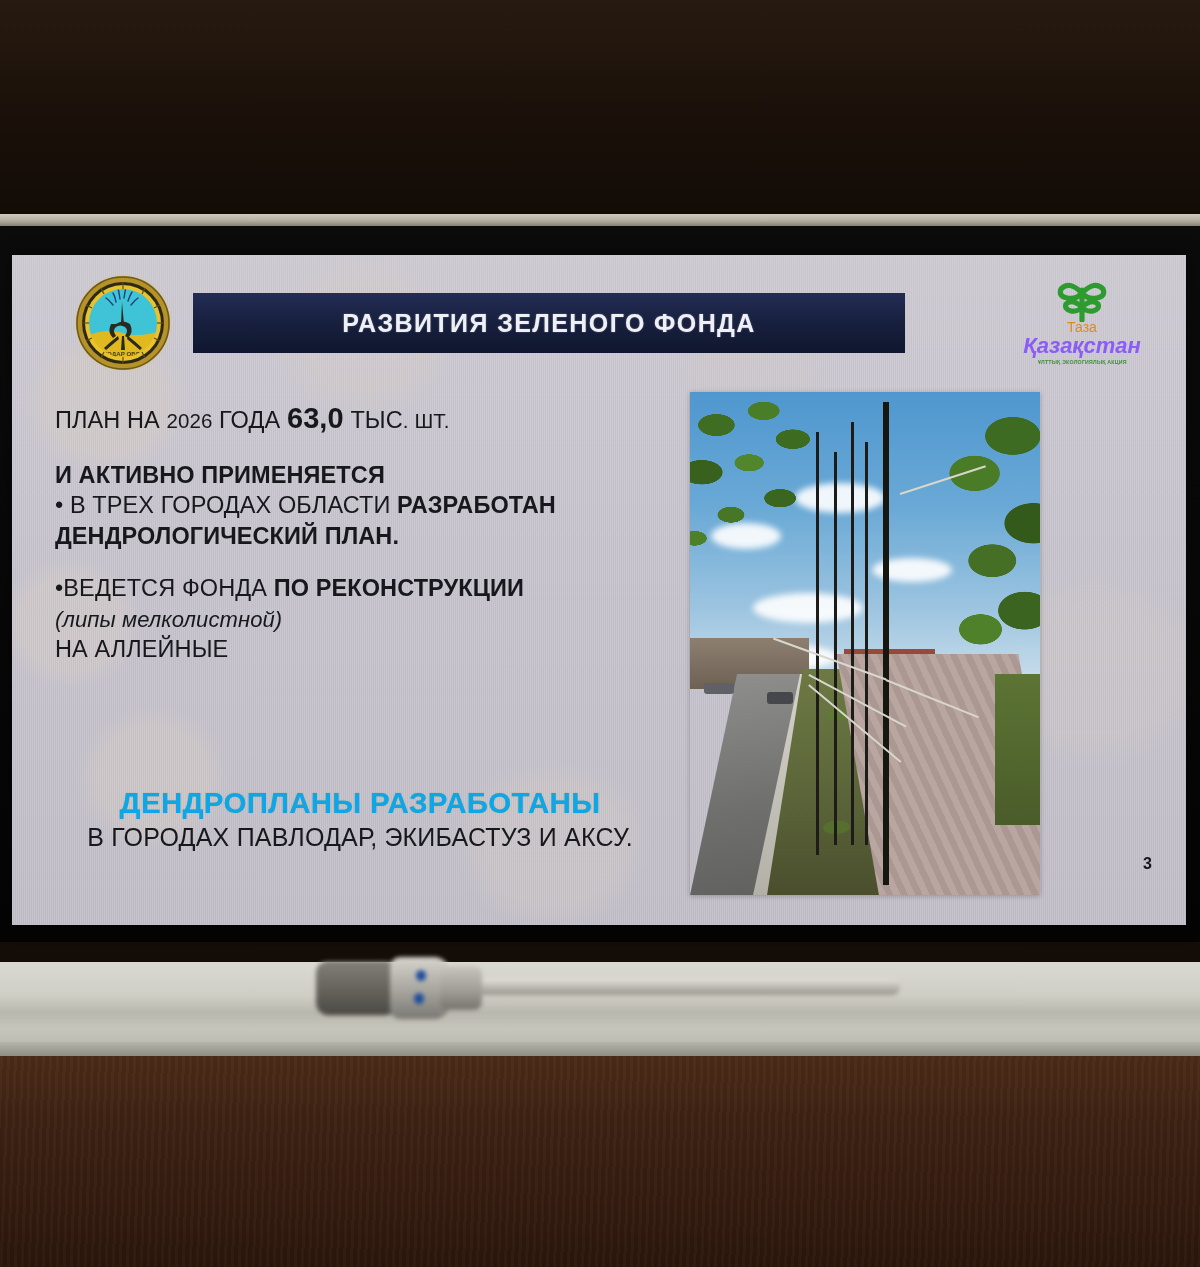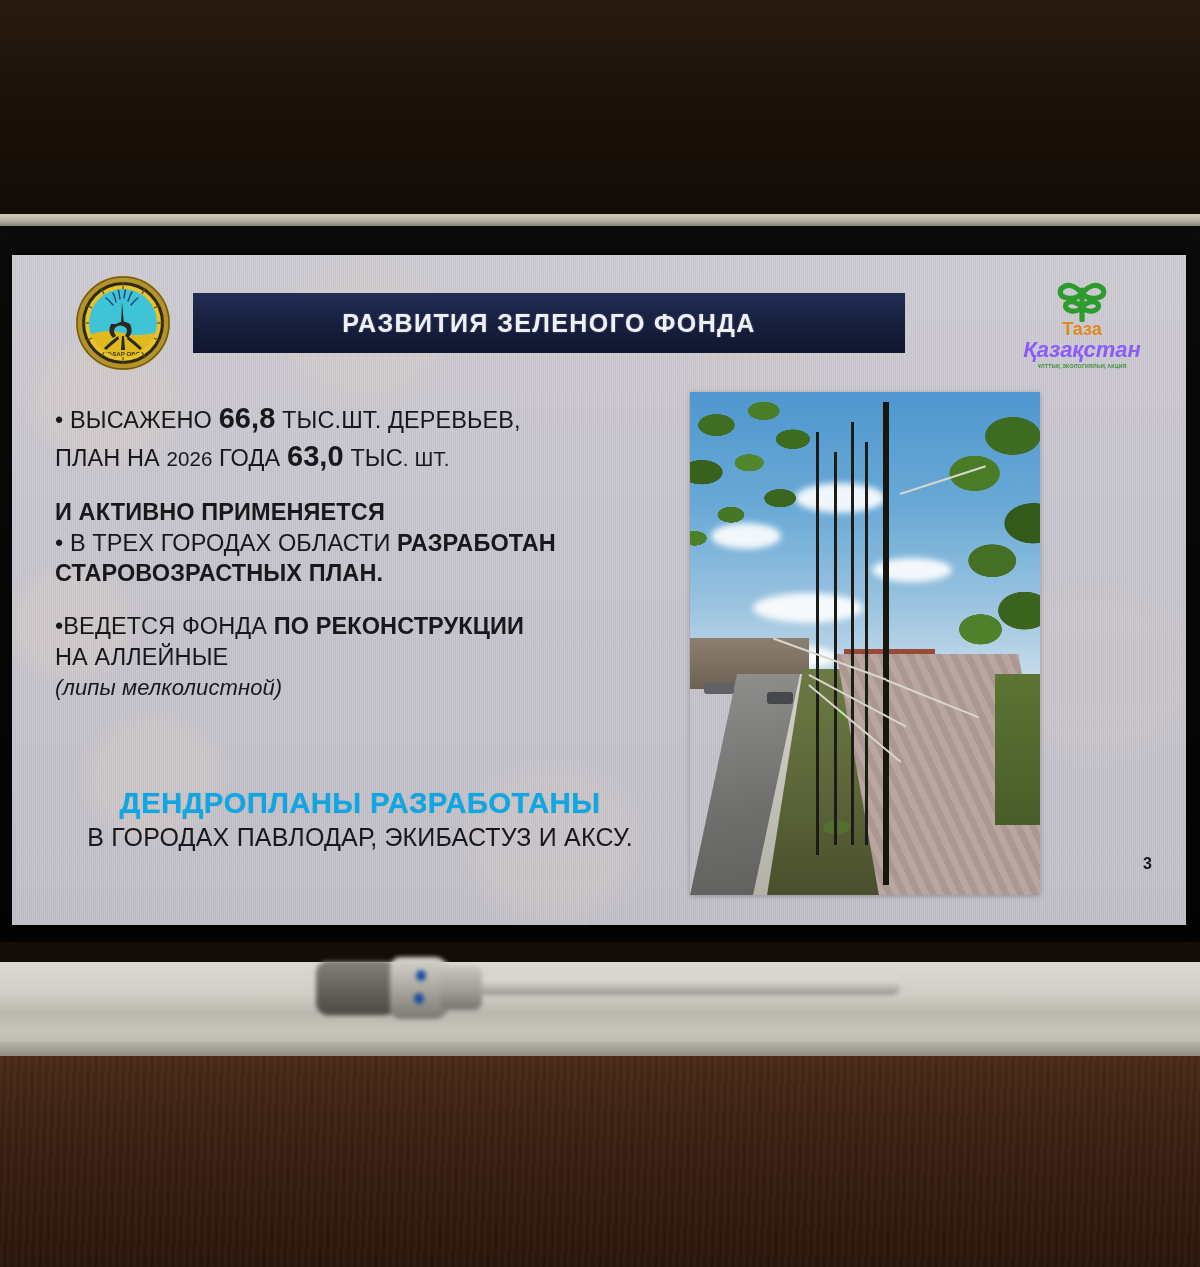--- a/index.html
+++ b/index.html
@@ -55,21 +55,21 @@
      z-index:5;}
   #titlebar span{color:#eef0f6;font-size:25px;font-weight:700;letter-spacing:1.4px;
      text-shadow:0 0 2px rgba(255,255,255,.35);}
 
   
   #emblem{position:absolute;left:72px;top:272px;width:102px;height:102px;z-index:6;}
 
   
   #tazalogo{position:absolute;left:1012px;top:276px;width:140px;height:112px;z-index:6;
      display:flex;flex-direction:column;align-items:center;}
-  .taza-line1{color:#e08a1e;font-size:18px;font-weight:700;line-height:1;margin-top:-2px;}
+  .taza-line1{color:#e08a1e;font-size:14px;font-weight:400;line-height:1;margin-top:-2px;}
   .taza-line2{color:#e08a1e;font-size:22px;font-weight:700;line-height:1.05;}
   .taza-sub{color:#3f8f3a;font-size:5px;font-weight:700;letter-spacing:.2px;
      margin-top:2px;transform:scaleX(1.05);}
 
   
   #bullets{position:absolute;left:55px;top:400px;width:610px;z-index:5;
      color:#17181c;}
   .blk{margin-bottom:22px;}
   .ln{font-size:23.5px;line-height:1.30;letter-spacing:.1px;white-space:nowrap;}
   .ln.c{text-align:left;}
@@ -249,32 +249,31 @@
   <div class="taza-line2" style="color: #8b5cf6; font-style: italic;">Қазақстан</div>
   <div class="taza-sub">ҰЛТТЫҚ ЭКОЛОГИЯЛЫҚ АКЦИЯ</div>
 </div>
 
 <div id="titlebar" style="background: linear-gradient(rgb(35, 44, 84) 0%, rgb(24, 32, 63) 48%, rgb(16, 22, 46) 100%);">
   <span style="color: rgb(238, 240, 246);">РАЗВИТИЯ ЗЕЛЕНОГО ФОНДА</span>
 </div>
 
 <div id="bullets">
     <div class="blk">
-      <div class="ln l"><span>• ВЫСАЖЕНО </span><span class="big">66,8</span><span> ТЫС.ШТ. ДЕРЕВЬЕВ,</span></div>
       <div class="ln c"><span>ПЛАН НА </span><span class="sm">2026</span><span> ГОДА </span><span class="big">63,0</span><span> ТЫС</span><span class="sm">. ШТ.</span></div>
     </div>
     <div class="blk">
       <div class="ln c"><span class="b">И АКТИВНО ПРИМЕНЯЕТСЯ</span></div>
       <div class="ln l"><span>• В ТРЕХ ГОРОДАХ ОБЛАСТИ </span><span class="b">РАЗРАБОТАН</span></div>
-      <div class="ln c"><span class="b">СТАРОВОЗРАСТНЫХ ПЛАН.</span></div>
+      <div class="ln c"><span class="b">ДЕНДРОЛОГИЧЕСКИЙ ПЛАН.</span></div>
     </div>
     <div class="blk">
       <div class="ln l"><span>•ВЕДЕТСЯ ФОНДА </span><span class="b">ПО РЕКОНСТРУКЦИИ</span></div>
+      <div class="ln c"><span class="ital">(липы мелколистной)</span></div>
       <div class="ln c"><span>НА АЛЛЕЙНЫЕ</span></div>
-      <div class="ln c"><span class="ital">(липы мелколистной)</span></div>
     </div>
   </div>
 
 <div id="greenblk">
   <div class="green" style="color: #0ea5e9;">ДЕНДРОПЛАНЫ РАЗРАБОТАНЫ</div>
   <div class="greensub">В ГОРОДАХ ПАВЛОДАР, ЭКИБАСТУЗ И АКСУ.</div>
 </div>
 
 <div id="photo">
   <div class="ph-sky"></div>

